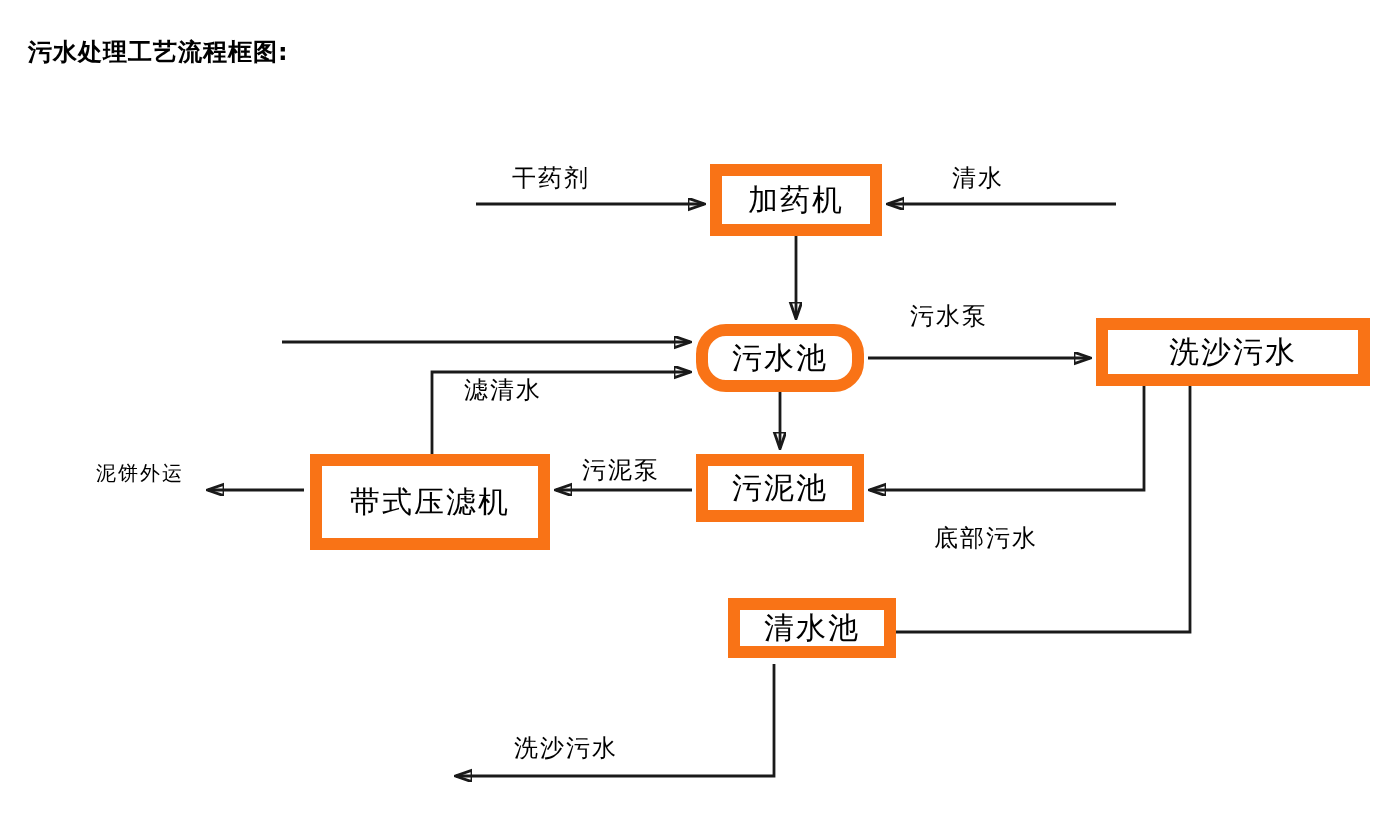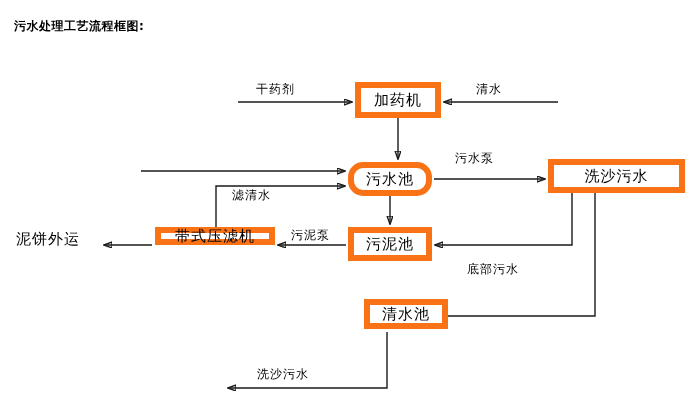--- a/index.html
+++ b/index.html
@@ -45,23 +45,24 @@
   }
   .edge-label {
     position: absolute;
     font-size: 12px;
     white-space: nowrap;
     letter-spacing: 1px;
     background: transparent;
   }
   .free-label {
     position: absolute;
-    font-size: 15px;
+    font-size: 10px;
     white-space: nowrap;
     letter-spacing: 1px;
+    margin-left: 32px;
   }
   svg.lines {
     position: absolute;
     left: 0;
     top: 0;
     width: 700px;
     height: 420px;
     pointer-events: none;
   }
   svg.lines line, svg.lines polyline, svg.lines path {
@@ -108,21 +109,21 @@
 
     <polyline points="387,332 387,388 228,388" marker-end="url(#ah)"></polyline>
   </svg>
 
   <div class="node" style="left:355px; top:82px; width:86px; height:36px;">加药机</div>
 
   <div class="node" style="left:348px; top:162px; width:84px; height:34px;border-radius:15px;">污水池</div>
 
   <div class="node" style="left:548px; top:159px; width:137px; height:34px;">洗沙污水</div>
 
-  <div class="node" style="left:155px; top:227px; width:120px; height:18px;">带式压滤机</div>
+  <div class="node" style="left:155px; top:227px; width:120px; height:48px;">带式压滤机</div>
 
   <div class="node" style="left:348px; top:227px; width:84px; height:34px;">污泥池</div>
 
   <div class="node" style="left:364px; top:299px; width:84px; height:30px;">清水池</div>
 
   <div class="edge-label" style="left:256px; top:81px;">干药剂</div>
 
   <div class="edge-label" style="left:476px; top:81px;">清水</div>
 
 

